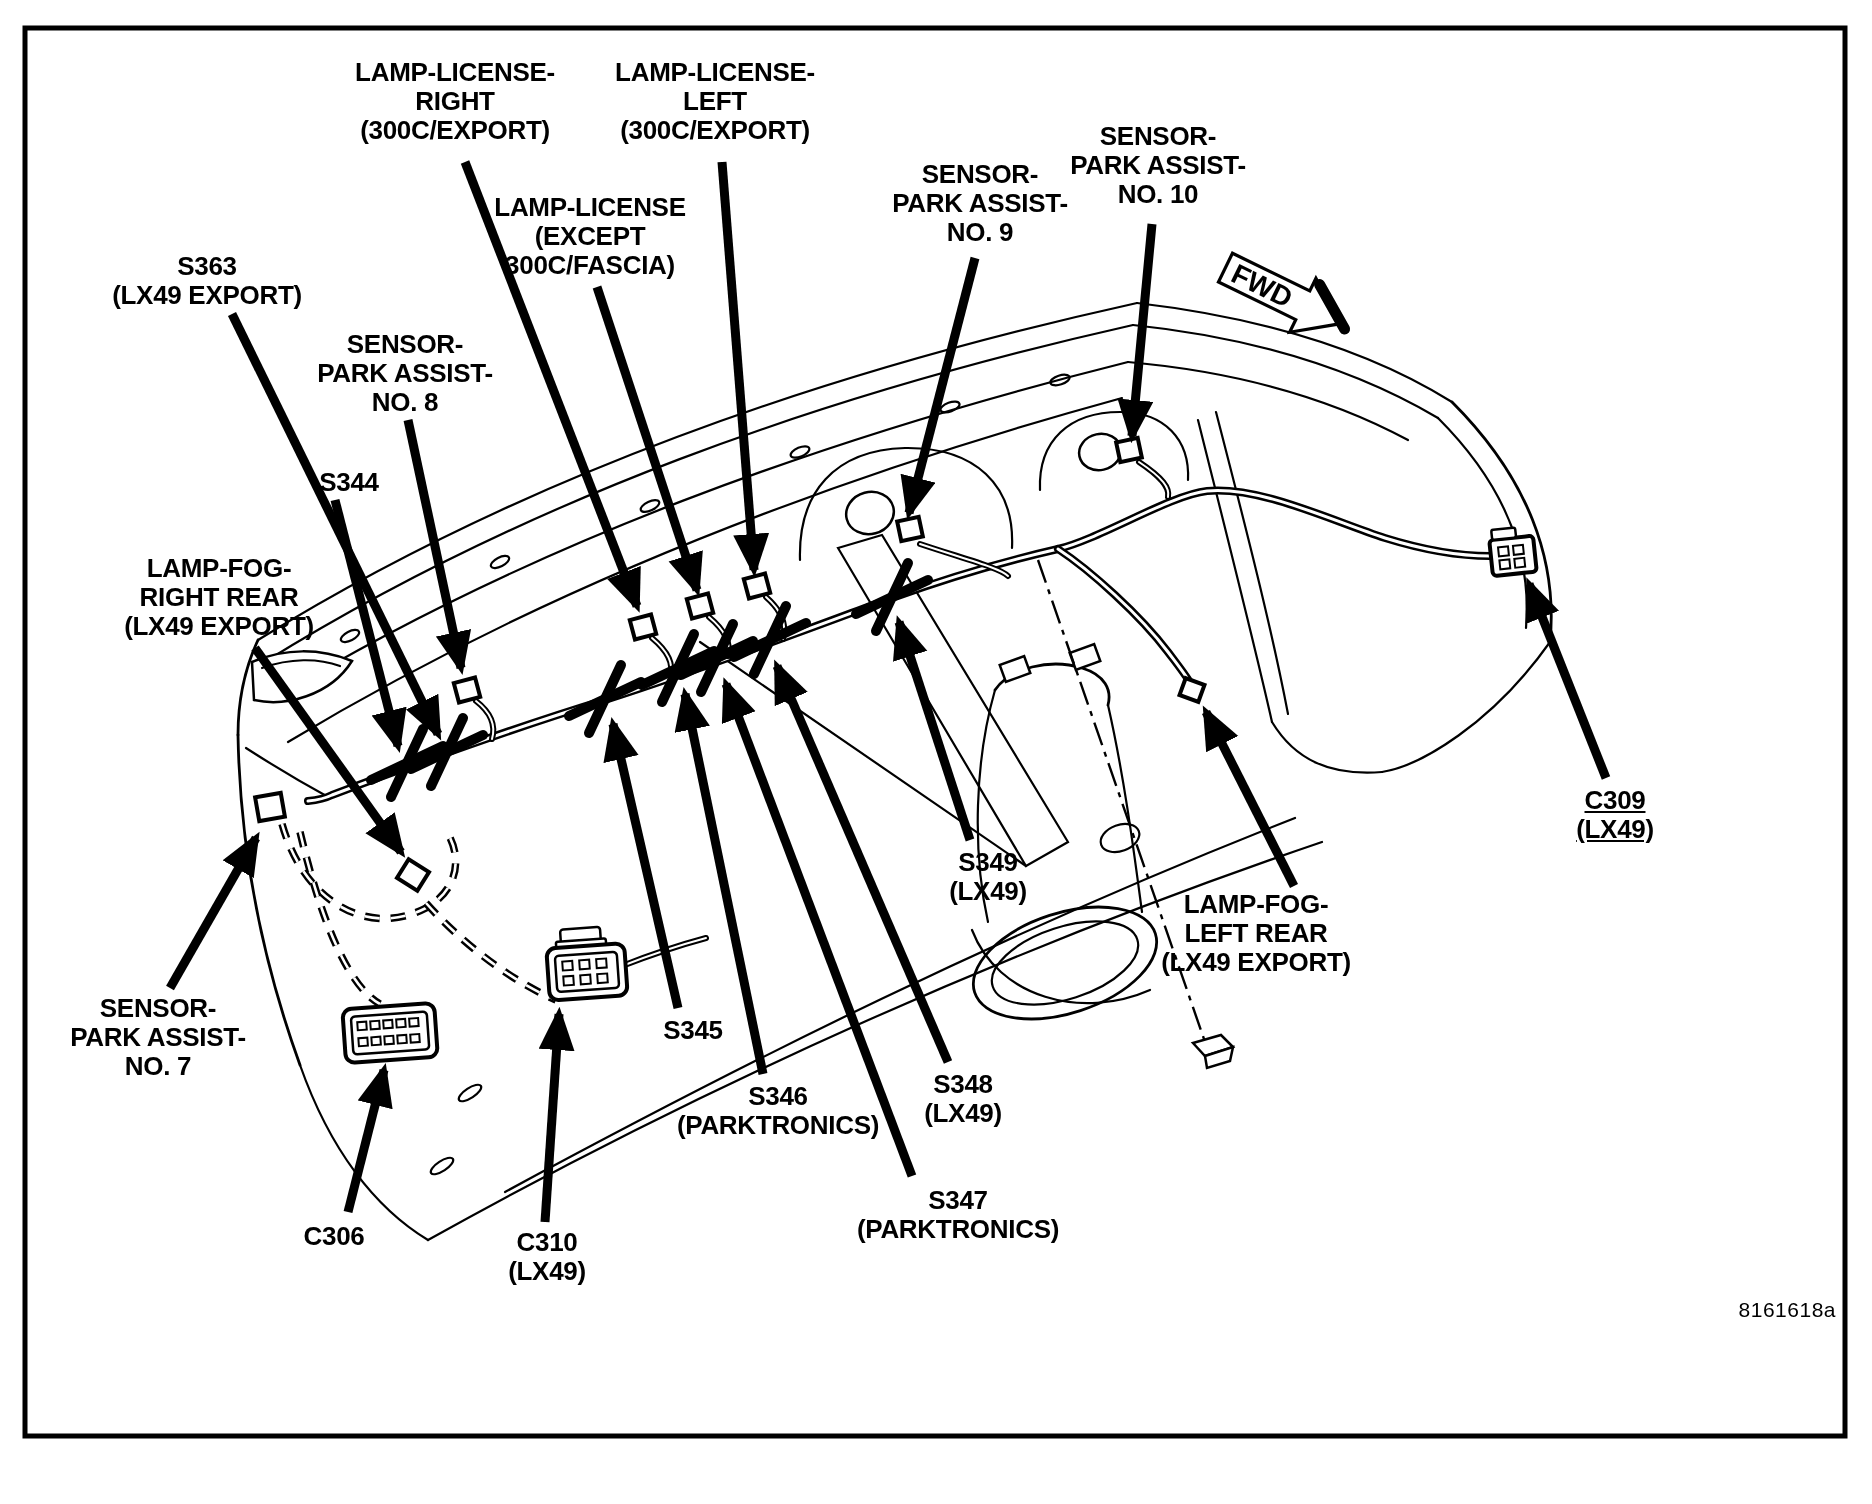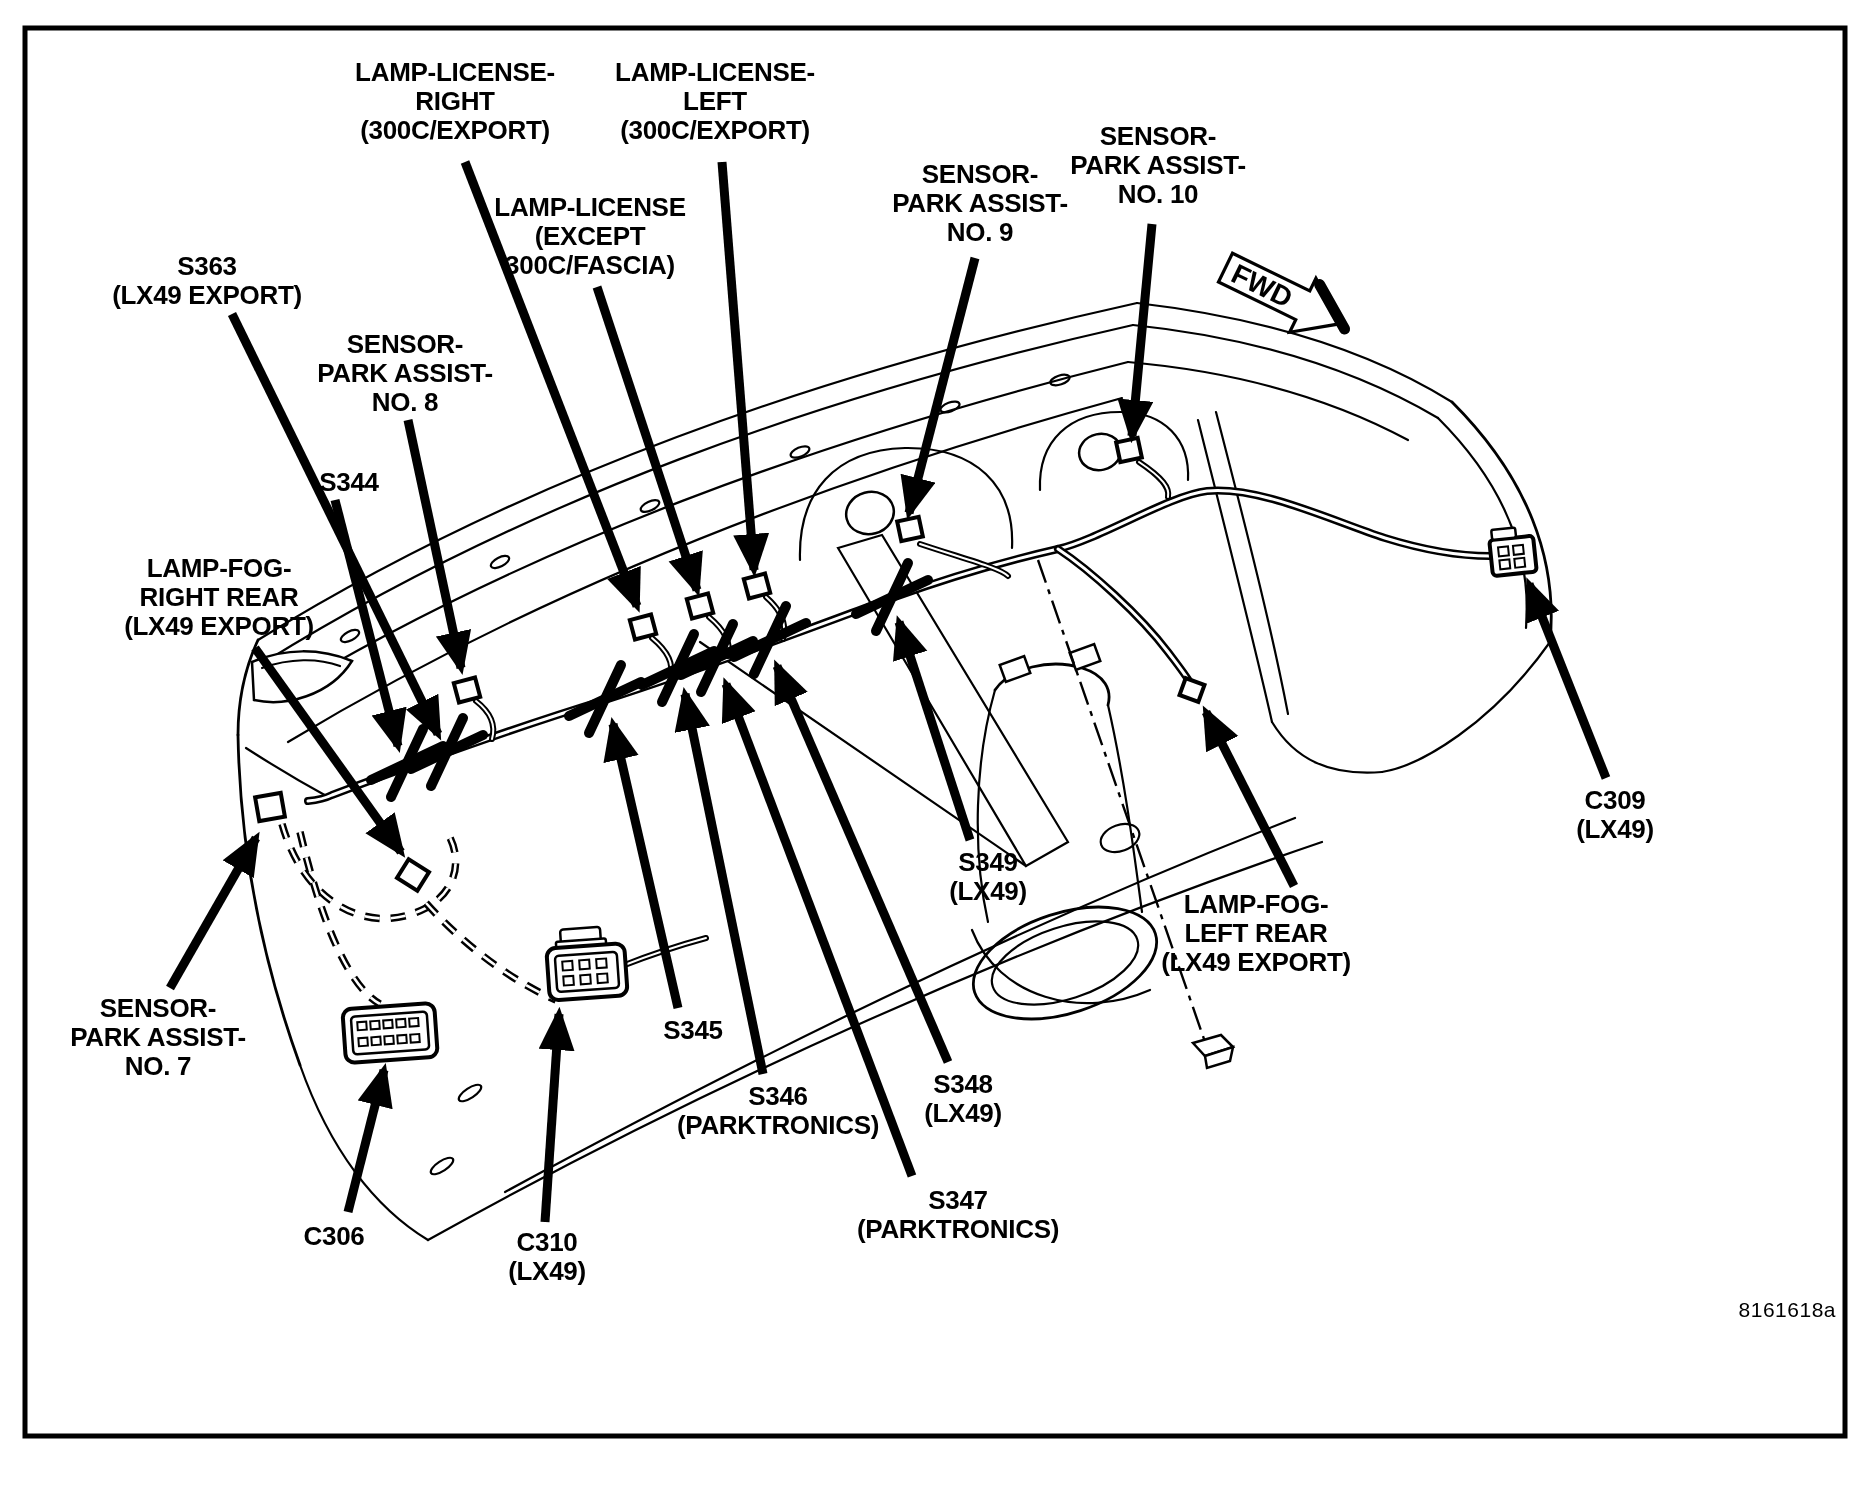--- a/index.html
+++ b/index.html
@@ -321,20 +321,20 @@
       </div>
       <div class="lbl" style="left: 988px; top: 848px;">
         <div>S349</div>
         <div>(LX49)</div>
       </div>
       <div class="lbl" style="left: 1256px; top: 890px;">
         <div>LAMP-FOG-</div>
         <div>LEFT REAR</div>
         <div>(LX49 EXPORT)</div>
       </div>
-      <div class="lbl" style="left: 1615px; top: 786px;">
+      <div class="lbl" style="left: 1615px; top: 786px; text-decoration: underline;">
         <div>C309</div>
         <div>(LX49)</div>
       </div>
     </div>
 
   <div class="fignum">8161618a</div>
 </div>
 
 </body></html>

